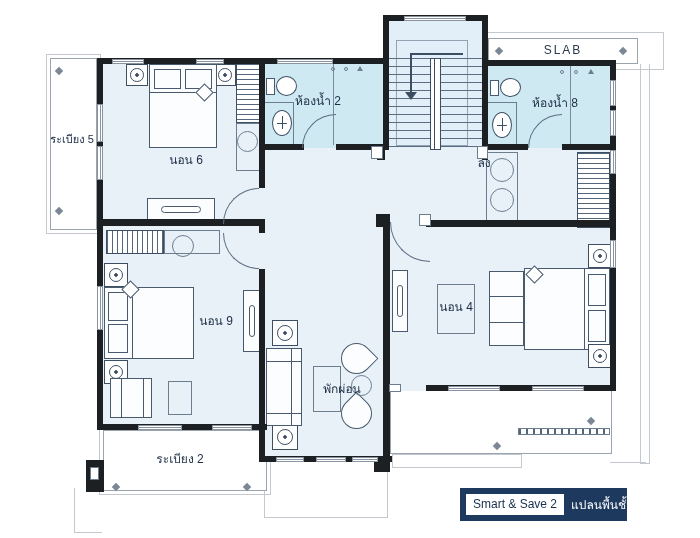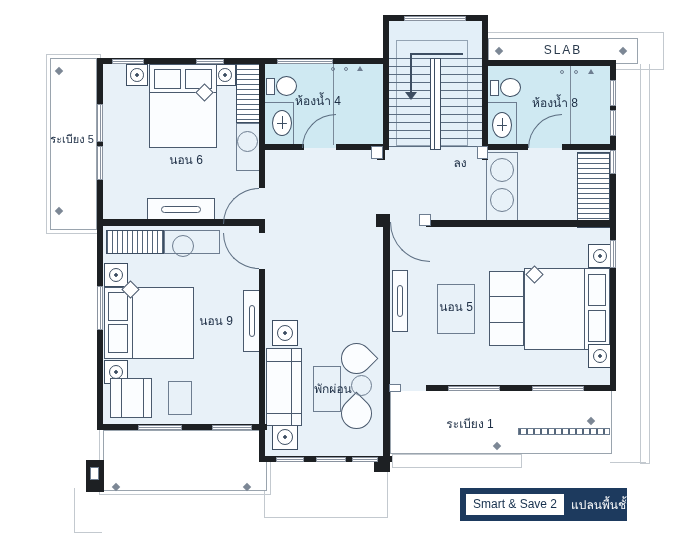--- a/index.html
+++ b/index.html
@@ -208,27 +208,27 @@
   <div class="dia" style="left:496px;top:48px"></div>
   <div class="dia" style="left:620px;top:48px"></div>
   <div class="dia" style="left:113px;top:484px"></div>
   <div class="dia" style="left:244px;top:484px"></div>
   <div class="dia" style="left:494px;top:443px"></div>
   <div class="dia" style="left:588px;top:418px"></div>
   <div class="thin" style="left:518px;top:428px;width:92px;height:7px;background:repeating-linear-gradient(90deg,#55667a 0 2px,transparent 2px 7px) #fff"></div>
 
   <div class="lbl" style="left:42px;top:130px;width:60px;font-size:11px">ระเบียง 5</div>
   <div class="lbl" style="left:158px;top:150px;width:56px">นอน 6</div>
-  <div class="lbl" style="left:288px;top:91px;width:60px">ห้องน้ำ 4</div>
+  <div class="lbl" style="left:288px;top:91px;width:60px">ห้องน้ำ 2</div>
   <div class="lbl" style="left:518px;top:43px;width:90px;letter-spacing:2px;color:#2a3a4c">SLAB</div>
   <div class="lbl" style="left:522px;top:93px;width:66px">ห้องน้ำ 8</div>
-  <div class="lbl" style="left:446px;top:153px;width:28px">ลง</div>
+  <div class="lbl" style="left:470px;top:153px;width:28px">ลง</div>
   <div class="lbl" style="left:190px;top:311px;width:52px">นอน 9</div>
-  <div class="lbl" style="left:430px;top:297px;width:52px">นอน 5</div>
-  <div class="lbl" style="left:304px;top:379px;width:58px">พักผ่อน</div>
-  <div class="lbl" style="left:420px;top:414px;width:100px">ระเบียง 1</div>
+  <div class="lbl" style="left:430px;top:297px;width:52px">นอน 4</div>
+  <div class="lbl" style="left:313px;top:379px;width:58px">พักผ่อน</div>
+  <div class="lbl" style="left:130px;top:449px;width:100px">ระเบียง 2</div>
 
   <div class="badge">
     <span class="brand">Smart &amp; Save 2</span>
     <span class="planname">แปลนพื้นชั้น 5</span>
   </div>
 
 </div>
 
 </body></html>

